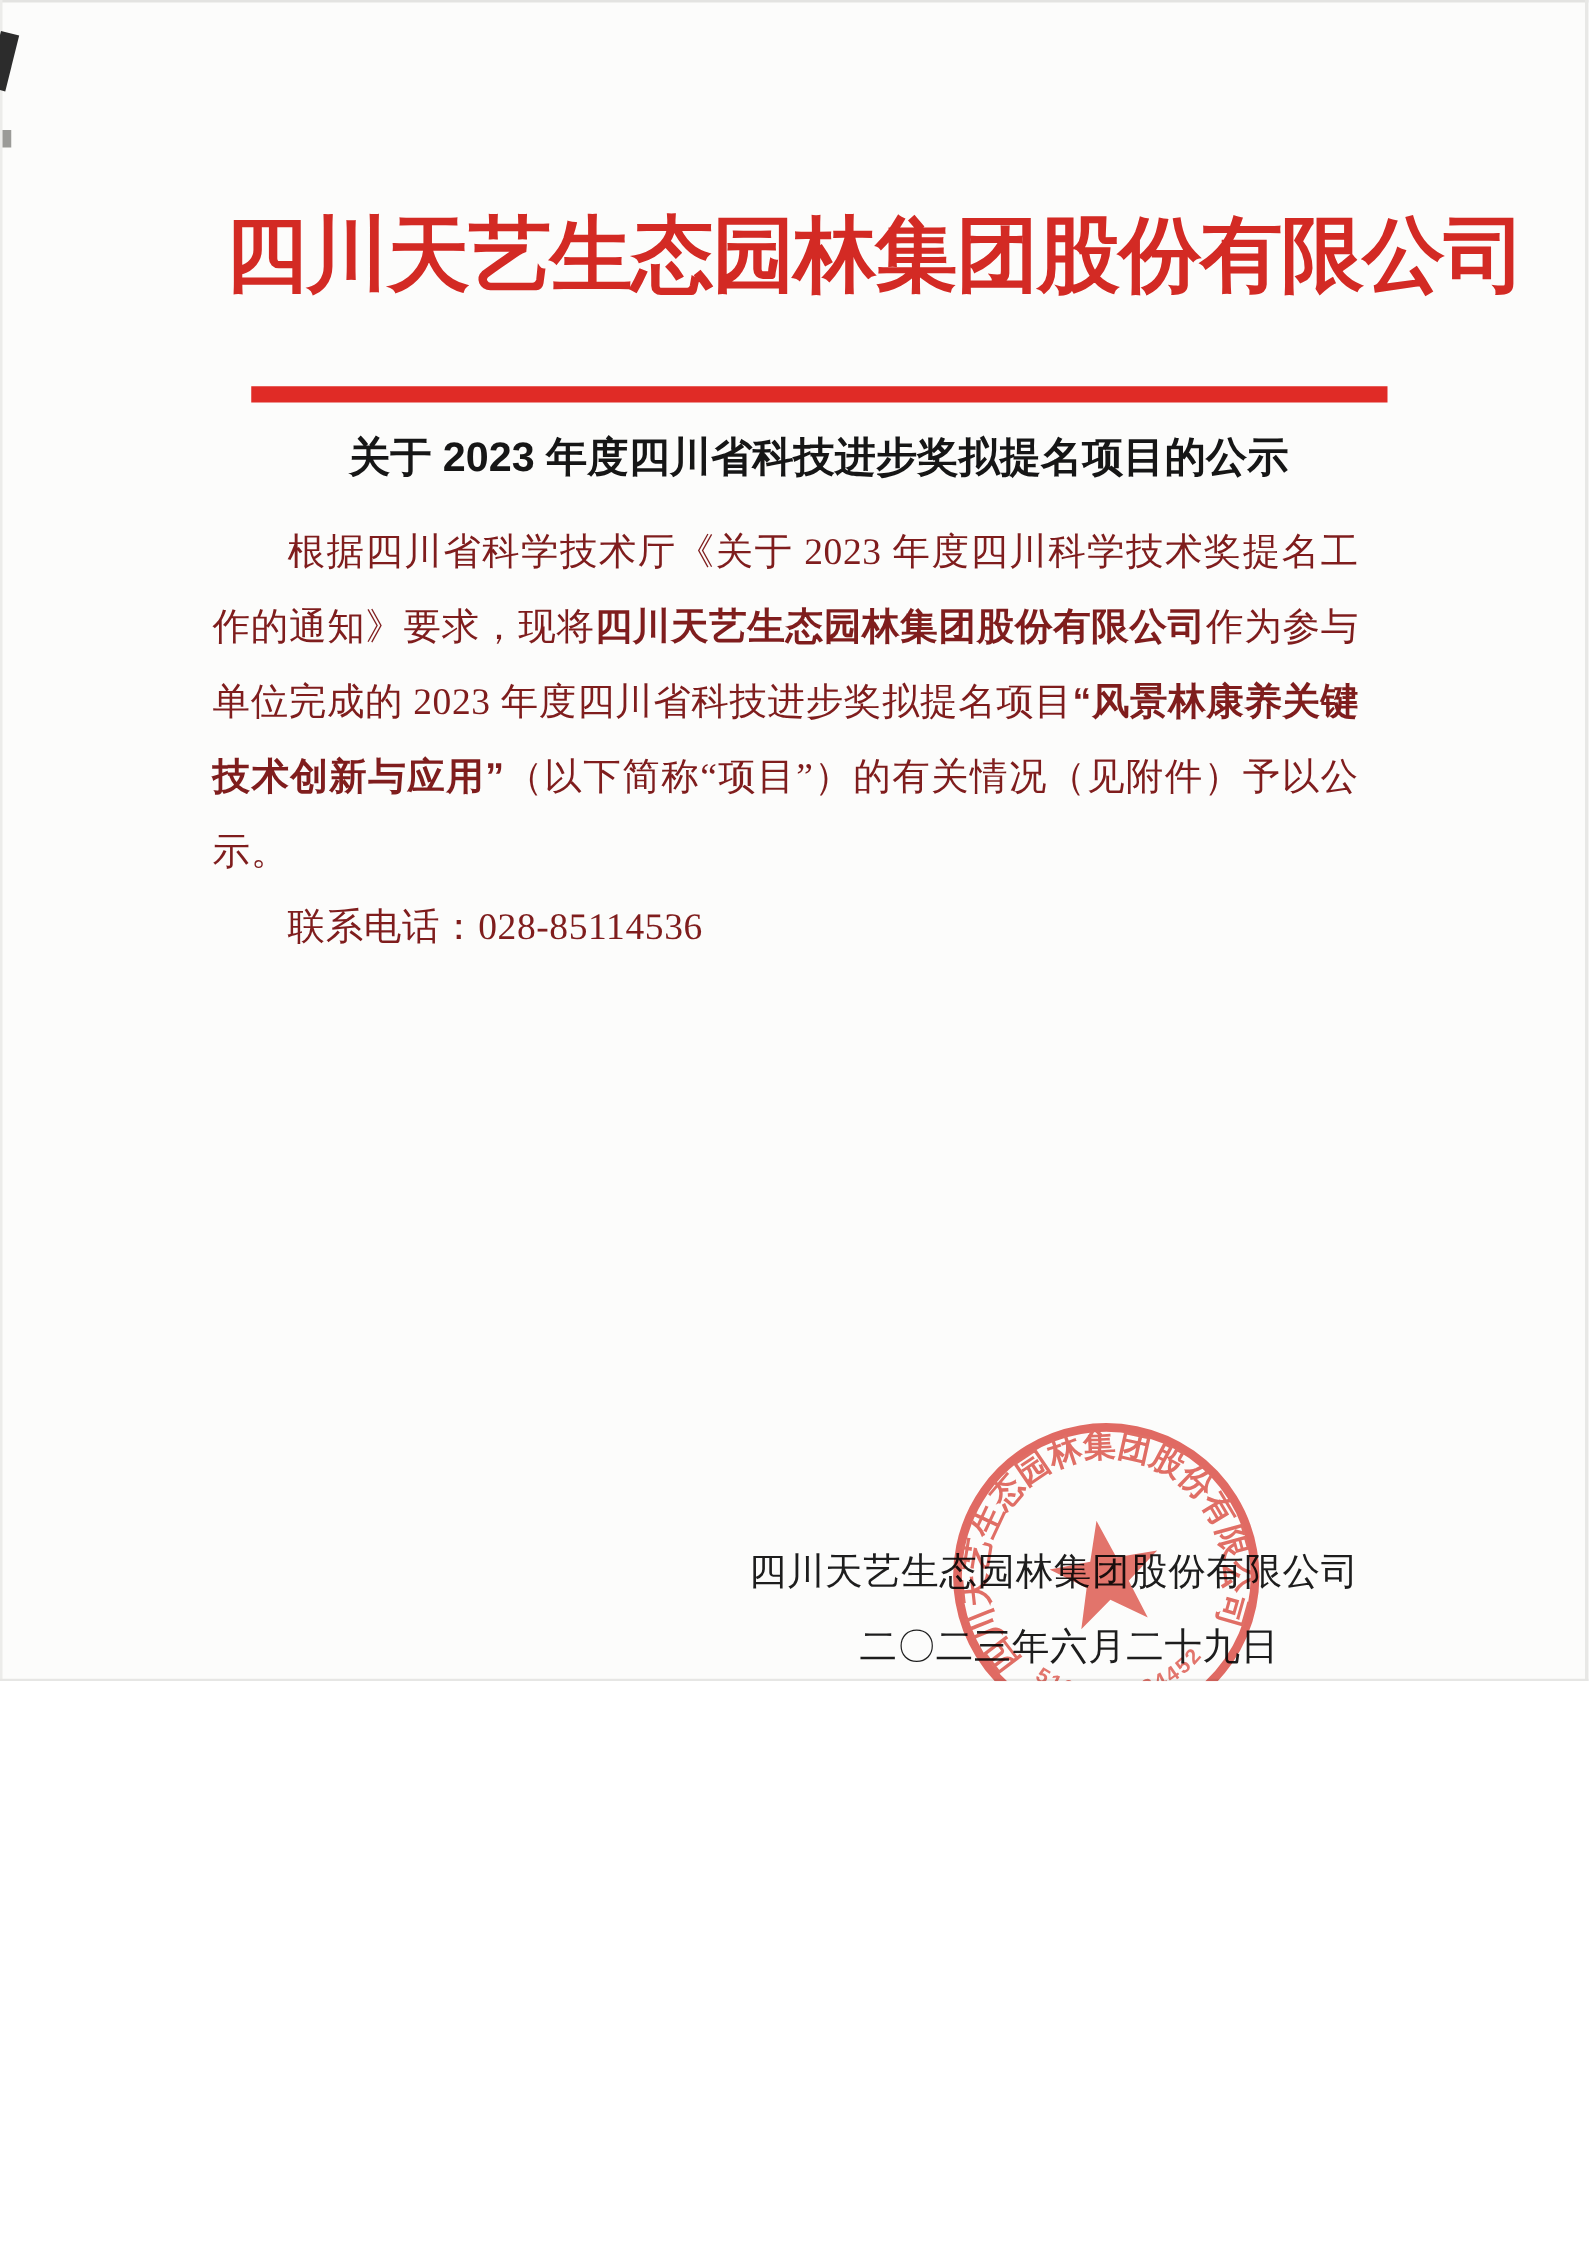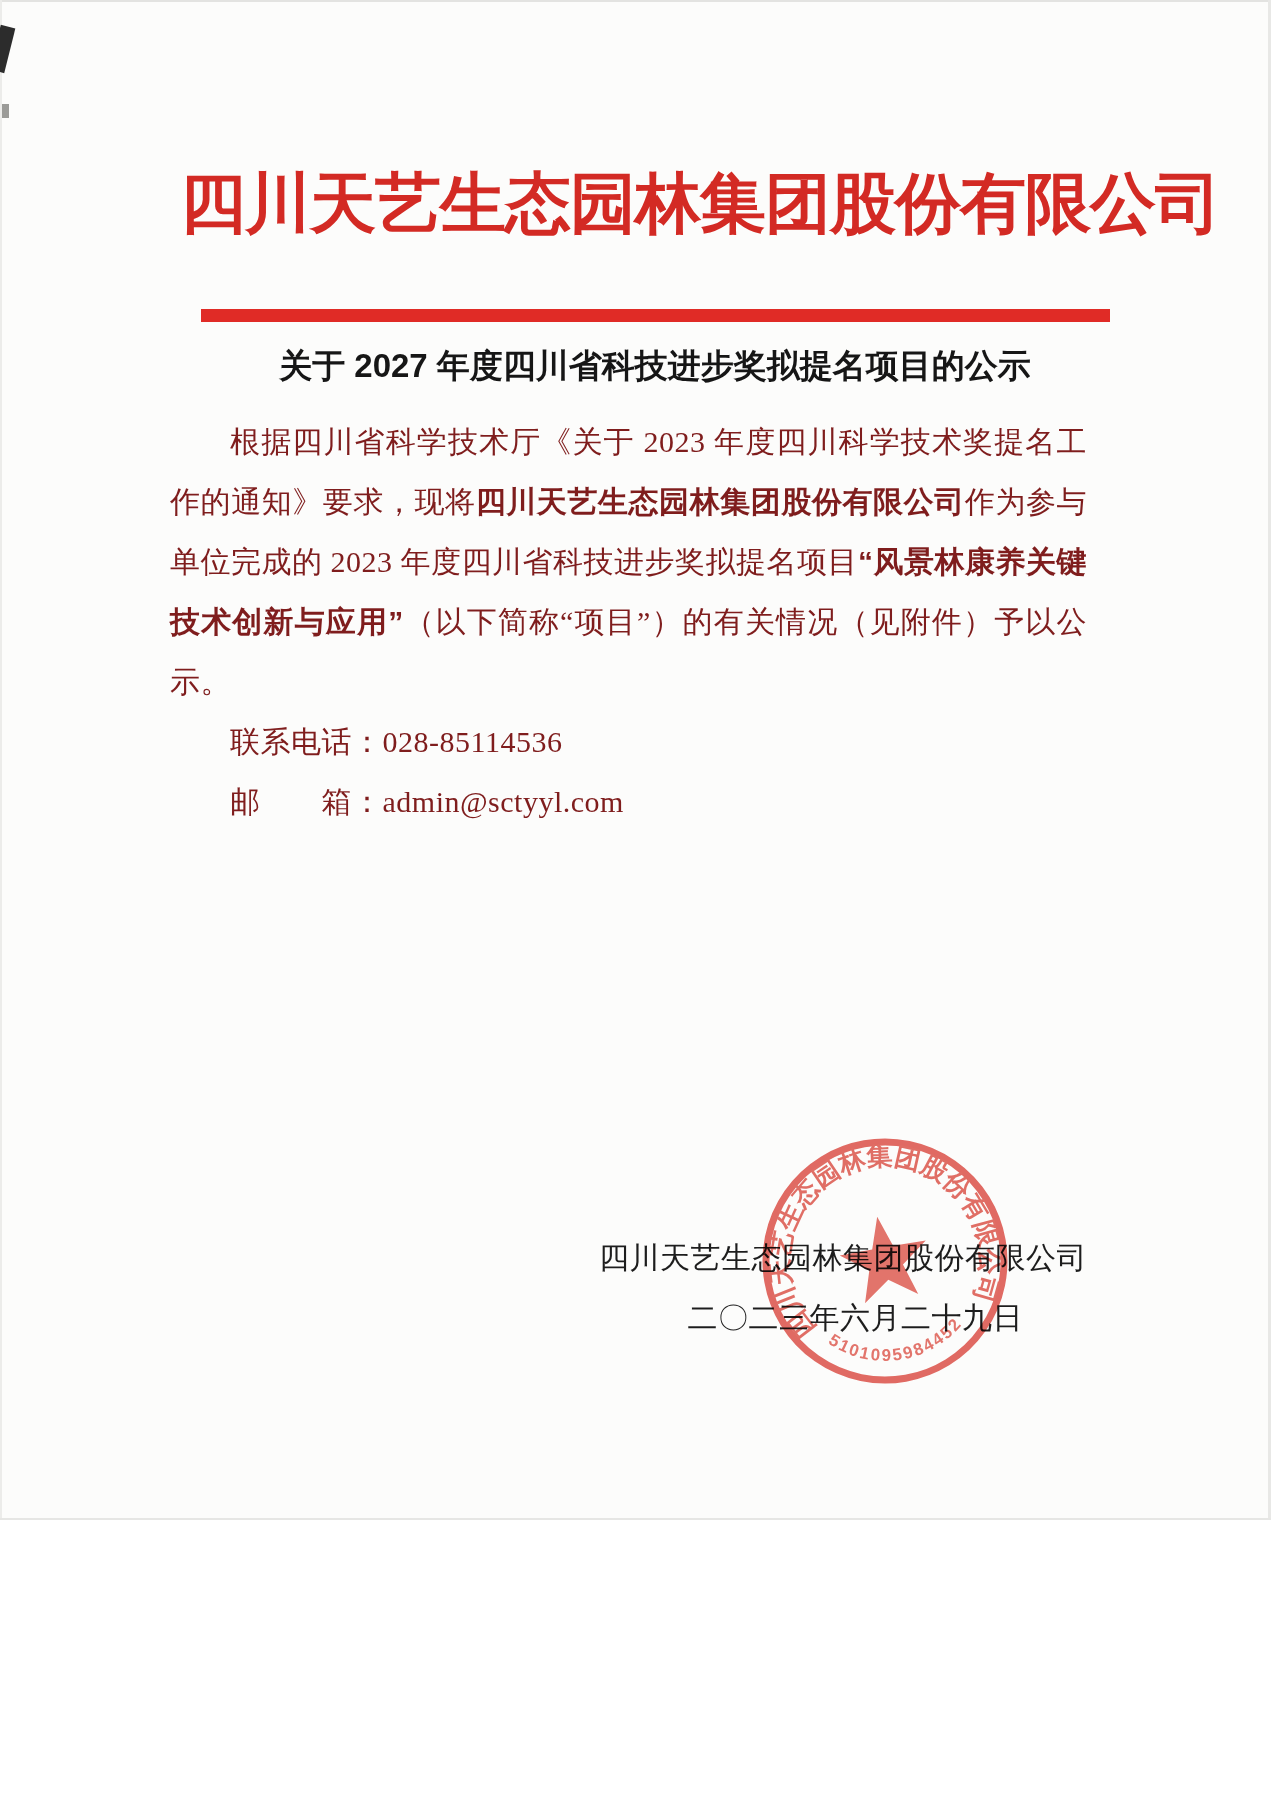--- a/index.html
+++ b/index.html
@@ -1,19 +1,19 @@
 <!DOCTYPE html>
 <html><head>
 <meta charset="utf-8">
 <style>
   html, body { margin: 0; padding: 0; background: #ffffff; }
   .page {
     position: relative;
     width: 1271px;
-    height: 1520px;
+    height: 1345px;
     background: #fcfcfb;
     overflow: hidden;
     font-family: "Liberation Serif", "DejaVu Serif", serif;
     color: #222;
   }
   
   .edge-top    { position:absolute; top:0; left:0; width:100%; height:2px; background:#e3e3e1; }
   .edge-left   { position:absolute; top:0; left:0; width:2px; height:100%; background:#ececea; }
   .edge-right  { position:absolute; top:0; right:0; width:3px; height:100%; background:#e8e8e6; }
   .edge-bottom { position:absolute; bottom:0; left:0; width:100%; height:2px; background:#e6e6e4; }
@@ -113,26 +113,25 @@
   <div class="edge-right"></div>
   <div class="edge-bottom"></div>
   <div class="artifact a1"></div>
   <div class="artifact a2"></div>
   <div class="artifact a3"></div>
 
   <h1 class="header-title">四川天艺生态园林集团股份有限公司</h1>
 
   <div class="red-bar"></div>
 
-  <h2 class="doc-title">关于 2027 年度四川省科技进步奖拟提名项目的公示</h2>
+  <h2 class="doc-title">关于 2023 年度四川省科技进步奖拟提名项目的公示</h2>
 
   <div class="body-text">
     <p class="para indent"><span>根据四川省科学技术厅《关于 2023 年度四川科学技术奖提名工作的通知》要求，现将</span><span class="hei">四川天艺生态园林集团股份有限公司</span><span>作为参与单位完成的 2023 年度四川省科技进步奖拟提名项目</span><span class="hei">“风景林康养关键技术创新与应用”</span><span>（以下简称“项目”）的有关情况（见附件）予以公示。</span></p>
     <p class="para indent contact"><span class="label">联系电话：</span><span>028-85114536</span></p>
-    <p class="para indent contact"><span class="label">邮　　箱：</span><span>admin@sctyyl.com</span></p>
   </div>
 
   <div class="closing">
     <div class="closing-company">四川天艺生态园林集团股份有限公司</div>
     <div class="closing-date">二〇二三年六月二十九日</div>
   </div>
 
   <div class="seal">
     <svg width="260" height="260" viewBox="0 0 260 260">
       <circle cx="130" cy="130" r="119" fill="none" stroke="#dd4a41" stroke-width="7"></circle>

